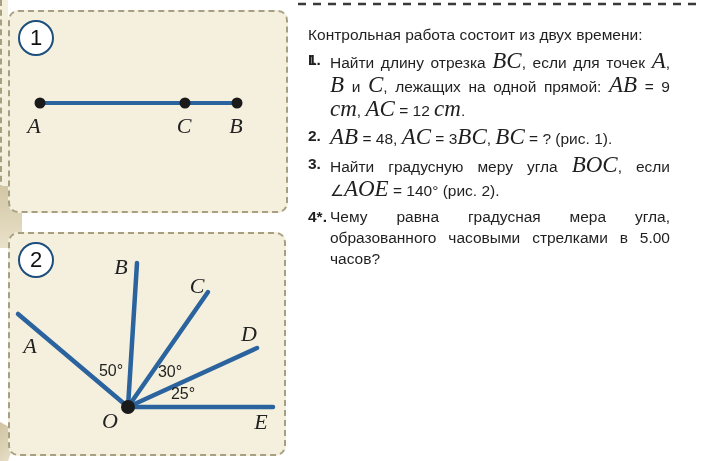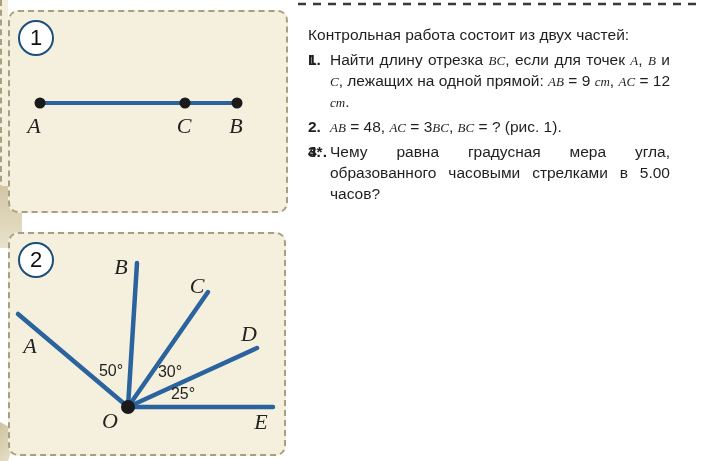--- a/index.html
+++ b/index.html
@@ -33,21 +33,21 @@
   .anglabel{font-family:"Liberation Sans",sans-serif;font-size:16px;fill:#1f1f1f;text-anchor:middle;}
   
   .right-col{position:absolute;left:290px;top:0;width:413px;height:461px;background:#ffffff;}
   .top-dash{position:absolute;left:8px;top:1px;}
   .text-wrap{position:absolute;left:18px;top:24px;width:362px;
     font-size:15.5px;line-height:21px;}
   .intro{margin:0 0 4px 0;}
   .item{position:relative;padding-left:22px;text-align:justify;margin:0 0 4px 0;}
   .marker{position:absolute;left:0;top:0;font-weight:bold;}
   .math{font-family:"Liberation Serif","DejaVu Serif",serif;font-style:italic;
-    font-size:13px;line-height:1;}
+    font-size:23px;line-height:1;}
   .figref{}
   .ang{font-family:"DejaVu Sans",sans-serif;}
 </style>
 </head>
 <body>
 
 <div class="page" style="--card_bg: #f5f0dd; --card_border: #a89f82; --line_blue: #2a639e; --badge_border: #1c4f7c; --text: #1f1f1f; --dash_dark: #3a3a3a;">
 
   <div class="left-col">
     <div class="edge-strip"></div>
@@ -91,24 +91,24 @@
         <span>2</span>
       </div>
     </div>
   </div>
 
   <div class="right-col">
     <svg class="top-dash" width="405" height="6">
       <line x1="0" y1="3" x2="405" y2="3" stroke="#3a3a3a" stroke-width="2.6" stroke-dasharray="8 7"></line>
     </svg>
     <div class="text-wrap">
-      <p class="intro">Контрольная работа состоит из двух частей:</p>
+      <p class="intro">Контрольная работа состоит из двух времени:</p>
       <div id="problem-list">
           <div class="item"><span class="marker">I.</span></div>
           <div class="item"><span class="marker">1.</span><span><span>Найти длину отрезка </span><span class="math">BC</span><span>, если для точек </span><span class="math">A</span><span>, </span><span class="math">B</span><span> и </span><span class="math">C</span><span>, лежащих на одной прямой: </span><span class="math">AB</span><span> = 9 </span><span class="math">cm</span><span>, </span><span class="math">AC</span><span> = 12 </span><span class="math">cm</span><span>.</span></span></div>
           <div class="item"><span class="marker">2.</span><span><span class="math">AB</span><span> = 48, </span><span class="math">AC</span><span> = 3</span><span class="math">BC</span><span>, </span><span class="math">BC</span><span> = ? </span><span class="figref">(рис. 1)</span><span>.</span></span></div>
-          <div class="item"><span class="marker">3.</span></div>
+          <div class="item"><span class="marker">3.</span><span><span>Найти градусную меру угла </span><span class="math">BOC</span><span>, если </span><span class="ang">∠</span><span class="math">AOE</span><span> = 140° </span><span class="figref">(рис. 2)</span><span>.</span></span></div>
           <div class="item"><span class="marker">4*.</span><span><span>Чему равна градусная мера угла, образованного часовыми стрелками в 5.00 часов?</span></span></div>
         </div>
     </div>
   </div>
 
 </div>
 
 </body></html>

